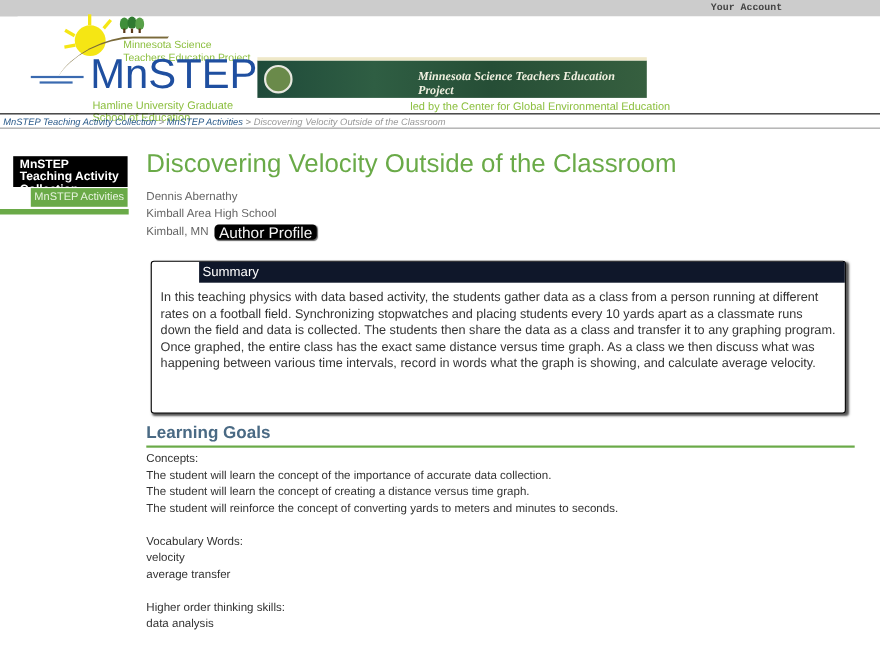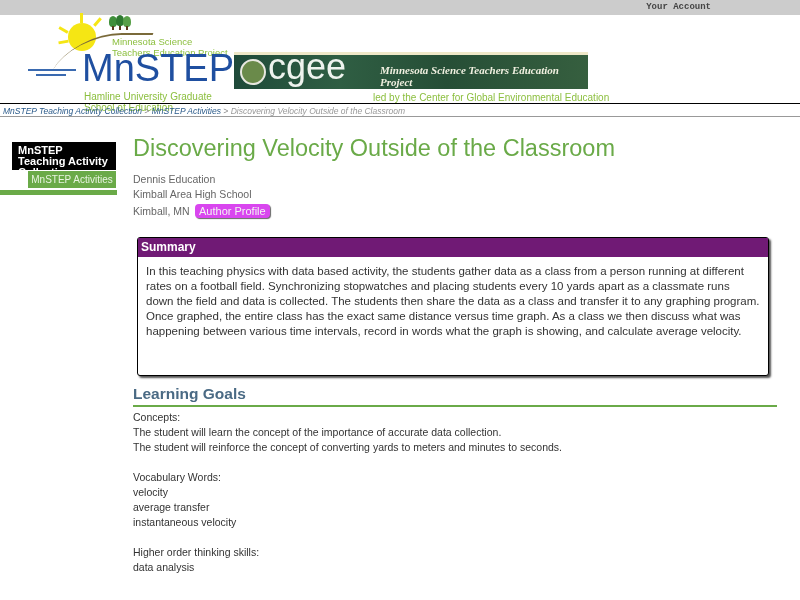--- a/index.html
+++ b/index.html
@@ -90,30 +90,31 @@
   }
   
   .title {
     position: absolute; left: 133px; top: 135px; font-size: 23.5px; color: #6aaa48; margin: 0; font-weight: normal;
   }
   .author {
     position: absolute; left: 133px; font-size: 10.5px; color: #666;
   }
   .profile-badge {
     position: absolute; left: 195px; top: 204px; height: 14px; padding: 0 4px;
-    background: #d946ef; color: #f4f4f4; font-size: 11px; line-height: 14px; border-radius: 4px;
+    background: #000000; color: #f4f4f4; font-size: 14px; line-height: 14px; border-radius: 4px;
     box-shadow: 1px 1px 1px #666;
   }
   .summary {
     position: absolute; left: 137px; top: 237px; width: 630px; height: 137px;
     border: 1px solid #000; border-radius: 3px; box-shadow: 2px 2px 2px #555; background: #fff;
   }
   .summary-head {
-    background: #701a75; color: #fff; font-weight: bold; font-size: 12px; height: 19px; line-height: 19px;
+    background: #0f172a; color: #fff; font-weight: normal; font-size: 12px; height: 19px; line-height: 19px;
     padding-left: 3px;
+    margin-left: 43px;
   }
   .summary-body {
     padding: 7px 8px 0 8px; font-size: 11.5px; line-height: 15px; color: #333;
   }
   .lg-head {
     position: absolute; left: 133px; top: 385px; width: 644px; height: 20px;
     border-bottom: 2px solid #6aaa48; font-size: 15.5px; color: #4a6a84; font-weight: bold;
   }
   .goals {
     position: absolute; left: 133px; top: 410px; font-size: 10.5px; color: #333; line-height: 15px;
@@ -144,56 +145,55 @@
     </div>
     <div class="hill"></div>
     <div class="water"></div>
     <div class="water2"></div>
     <div class="mnstep-project">Minnesota Science Teachers Education Project</div>
     <div class="mnstep-word">MnSTEP</div>
     <div class="hamline">Hamline University Graduate School of Education</div>
   </div>
   <div class="cgee-box">
     <div class="cgee-globe"></div>
-    <div class="cgee-word">cgee</div>
     <div class="cgee-tag">Minnesota Science Teachers Education Project</div>
   </div>
   <div class="cgee-led">led by the Center for Global Environmental Education</div>
 </div>
 
 <div class="crumb-bar">
   <a class="crumb-link">MnSTEP Teaching Activity Collection</a>
   <span class="crumb-sep">&gt;</span>
   <a class="crumb-link">MnSTEP Activities</a>
   <span class="crumb-sep">&gt;</span>
   <span class="crumb-current">Discovering Velocity Outside of the Classroom</span>
 </div>
 
 <div class="side-black">MnSTEP Teaching Activity Collection</div>
 <div class="side-green">MnSTEP Activities</div>
 <div class="side-bar"></div>
 
 <h1 class="title">Discovering Velocity Outside of the Classroom</h1>
-<div class="author" style="top:173px;">Dennis Education</div>
+<div class="author" style="top:173px;">Dennis Abernathy</div>
 <div class="author" style="top:188px;">Kimball Area High School</div>
 <div class="author" style="top:205px;">Kimball, MN</div>
 <a class="profile-badge">Author Profile</a>
 
 <div class="summary">
   <div class="summary-head">Summary</div>
   <div class="summary-body">In this teaching physics with data based activity, the students gather data as a class from a person running at different rates on a football field. Synchronizing stopwatches and placing students every 10 yards apart as a classmate runs down the field and data is collected. The students then share the data as a class and transfer it to any graphing program. Once graphed, the entire class has the exact same distance versus time graph. As a class we then discuss what was happening between various time intervals, record in words what the graph is showing, and calculate average velocity.</div>
 </div>
 
 <div class="lg-head">Learning Goals</div>
 
 <div class="goals">
   <div>Concepts:</div>
   <div>The student will learn the concept of the importance of accurate data collection.</div>
+  <div>The student will learn the concept of creating a distance versus time graph.</div>
   <div>The student will reinforce the concept of converting yards to meters and minutes to seconds.</div>
   <div></div>
   <div>Vocabulary Words:</div>
   <div>velocity</div>
   <div>average transfer</div>
-  <div>instantaneous velocity</div>
   <div></div>
   <div>Higher order thinking skills:</div>
   <div>data analysis</div>
 </div>
 
 </body></html>

